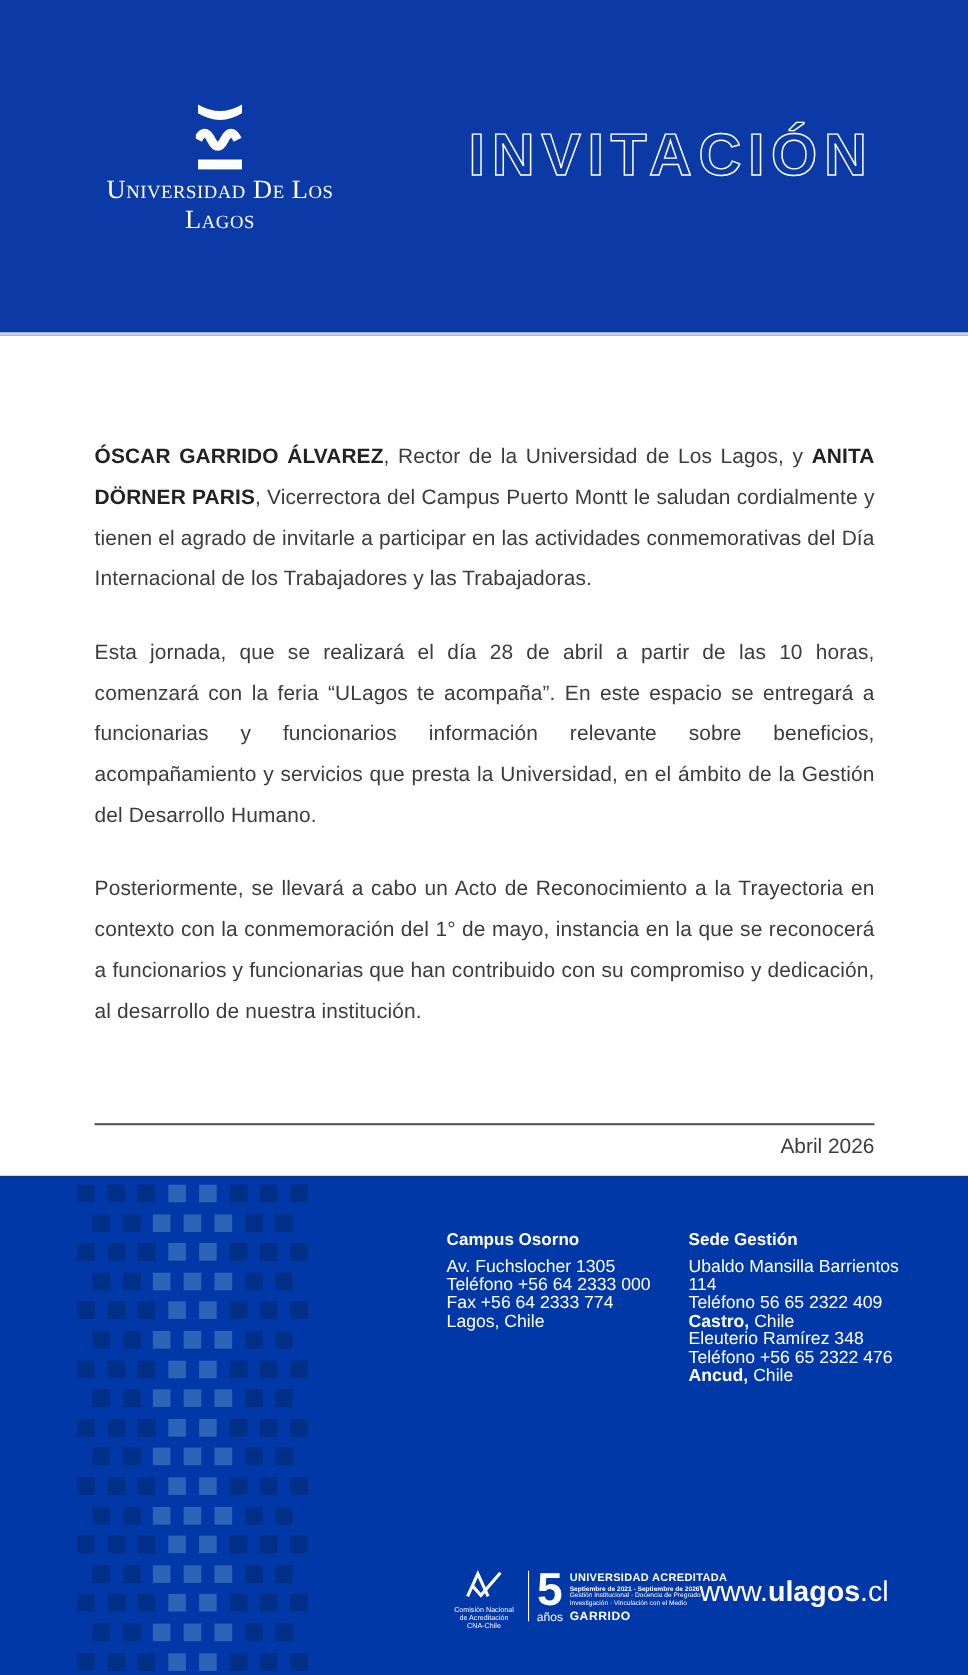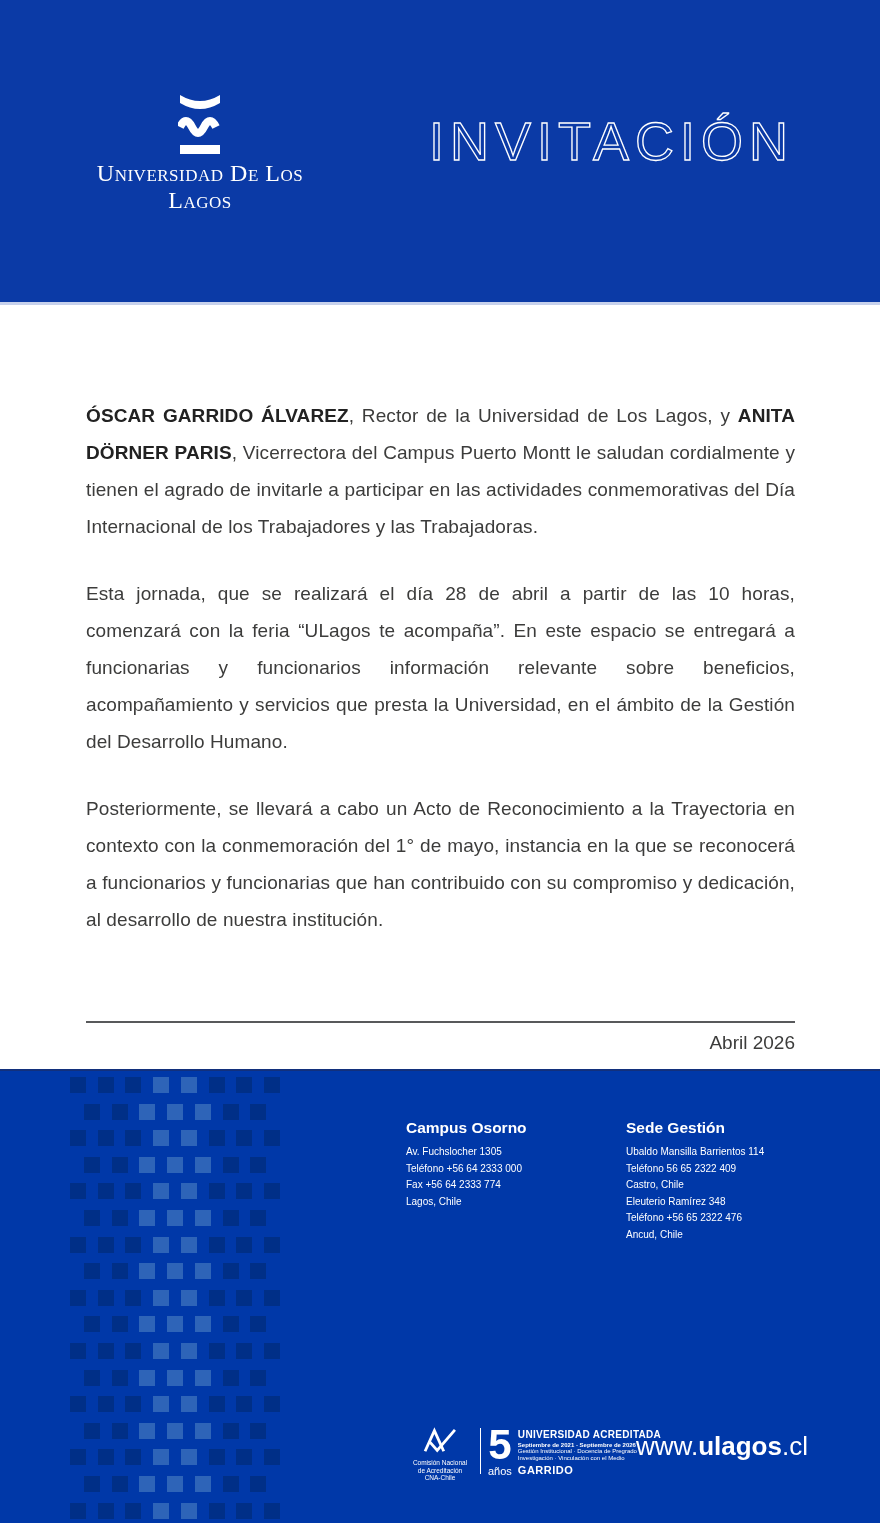--- a/index.html
+++ b/index.html
@@ -8,21 +8,21 @@
 
   
   .header{position:absolute;left:0;top:0;width:880px;height:302px;background:#0b3aa6;
           border-bottom:3px solid #c7d1ec;}
   .logo-block{position:absolute;left:70px;top:0;width:260px;height:302px;}
   .waves-icon{position:absolute;left:108px;top:92px;width:44px;height:68px;}
   .logo-text{position:absolute;left:0;top:160px;width:260px;text-align:center;
              font-family:"Liberation Serif",serif;font-variant:small-caps;
              font-size:24px;color:#ffffff;letter-spacing:0.5px;}
   .inv-title{position:absolute;top:110px;right:86px;color:#ffffff;
-             font-size:54px;font-weight:400;letter-spacing:6px;}
+             font-size:54px;font-weight:700;letter-spacing:6px;}
   @supports (-webkit-text-stroke: 1px #fff){
     .inv-title{color:rgba(255,255,255,0);-webkit-text-stroke:1.3px #ffffff;}
   }
 
   
   .letter{position:absolute;left:0;top:305px;width:880px;box-sizing:border-box;
           padding:92px 85px 0 86px;}
   .para{margin:0 0 30px 0;font-size:19px;line-height:37px;color:#3c3c3b;
         text-align:justify;letter-spacing:0.1px;}
   .para b{color:#222222;}
@@ -31,22 +31,22 @@
 
   
   .footer{position:absolute;left:0;top:1069px;width:880px;height:454px;background:#0038a8;
           border-top:2px solid #12307c;box-sizing:border-box;overflow:hidden;}
   .pattern{position:absolute;left:0;top:0;width:300px;height:454px;}
   .sq{position:absolute;width:16px;height:16px;}
 
   .locations{position:absolute;left:406px;top:48px;display:grid;
              grid-template-columns:220px 220px;column-gap:0;row-gap:48px;}
   .loc-name{font-size:15.5px;font-weight:bold;color:#ffffff;margin-bottom:7px;}
-  .loc-line{font-size:10px;line-height:16.5px;color:#ffffff;}
-  .loc-line b{font-weight:normal;}
+  .loc-line{font-size:16px;line-height:16.5px;color:#ffffff;}
+  .loc-line b{font-weight:bold;}
 
   .acred{position:absolute;left:404px;top:356px;display:flex;align-items:flex-start;color:#ffffff;}
   .cna{width:72px;text-align:center;}
   .cna svg{width:40px;height:28px;}
   .cna-label{font-size:6.5px;line-height:7.5px;white-space:pre-line;color:#ffffff;}
   .acred-divider{width:1px;height:46px;background:#ffffff;margin:1px 7px 0 4px;}
   .acred-years{display:flex;flex-direction:column;align-items:center;margin-right:6px;}
   .acred-5{font-size:42px;line-height:36px;font-weight:bold;}
   .acred-anios{font-size:11px;margin-top:2px;}
   .acred-text{padding-top:2px;}

